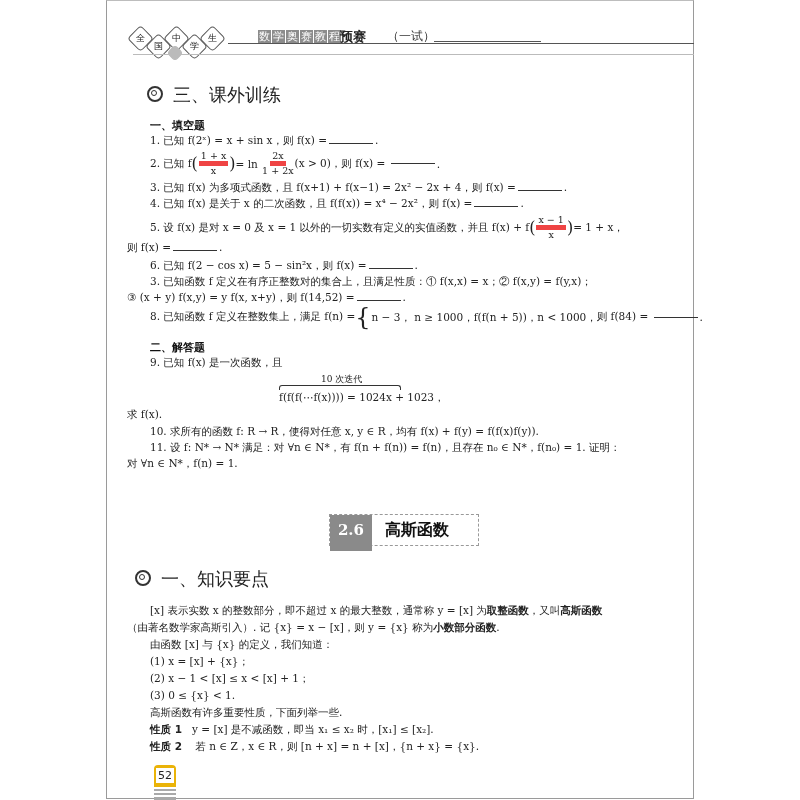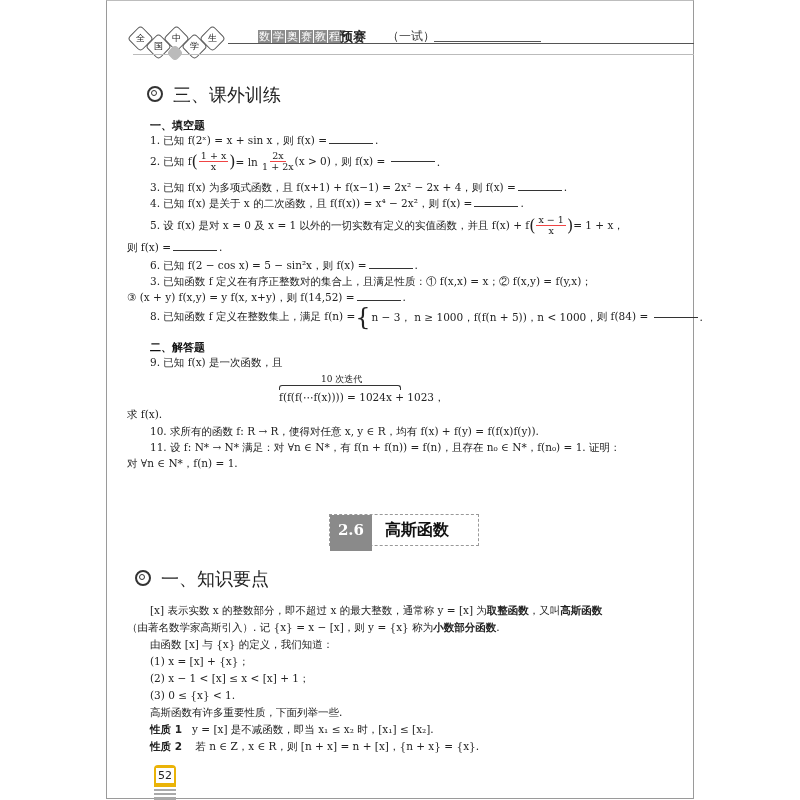--- a/index.html
+++ b/index.html
@@ -24,21 +24,21 @@
   .hdr-line3 { position:absolute; left:26px; top:53px; width:561px; border-top:1px solid #bbb; }
 
   .sec { font-family:"DejaVu Sans",sans-serif; font-size:18px; color:#222; }
   .sec .ring { display:inline-block; width:12px; height:12px; border:2px solid #333; border-radius:50%; position:relative; top:1px; margin-right:10px; }
   .sec .ring::after { content:""; position:absolute; left:2px; top:2px; width:4px; height:4px; border:1.5px solid #333; border-radius:50%; }
 
   .sub { font-family:"DejaVu Sans",sans-serif; font-weight:bold; font-size:11px; color:#111; }
   .ln { font-size:10.5px; color:#222; }
   .blank { display:inline-block; width:44px; border-bottom:1px solid #333; margin:0 2px; vertical-align:baseline; }
   .frac { display:inline-flex; flex-direction:column; align-items:center; vertical-align:middle; font-size:9.5px; line-height:10px; margin:0 1px; }
-  .frac .num { border-bottom:1px solid #ef4444; padding:0 2px; }
+  .frac .num { border-bottom:5px solid #ef4444; padding:0 2px; }
   .paren { font-size:16px; vertical-align:middle; }
   .piece { display:inline-flex; align-items:center; vertical-align:middle; }
   .piece .brace { font-size:24px; line-height:20px; margin-right:1px; }
   .piece .rows { display:flex; flex-direction:row; line-height:13px; }
 
   .chap { position:absolute; left:222px; top:513px; width:148px; height:30px; border:1px dashed #999; }
   .chap-num { position:absolute; left:0; top:0; width:42px; height:36px; background:#8a8a8a; color:#fff; font-size:15px; font-weight:bold; line-height:30px; text-align:center; }
   .chap-title { position:absolute; left:55px; top:0; font-family:"DejaVu Sans",sans-serif; font-weight:bold; font-size:16px; line-height:30px; color:#111; }
   b.bf { font-family:"DejaVu Sans",sans-serif; font-weight:bold; }
 

